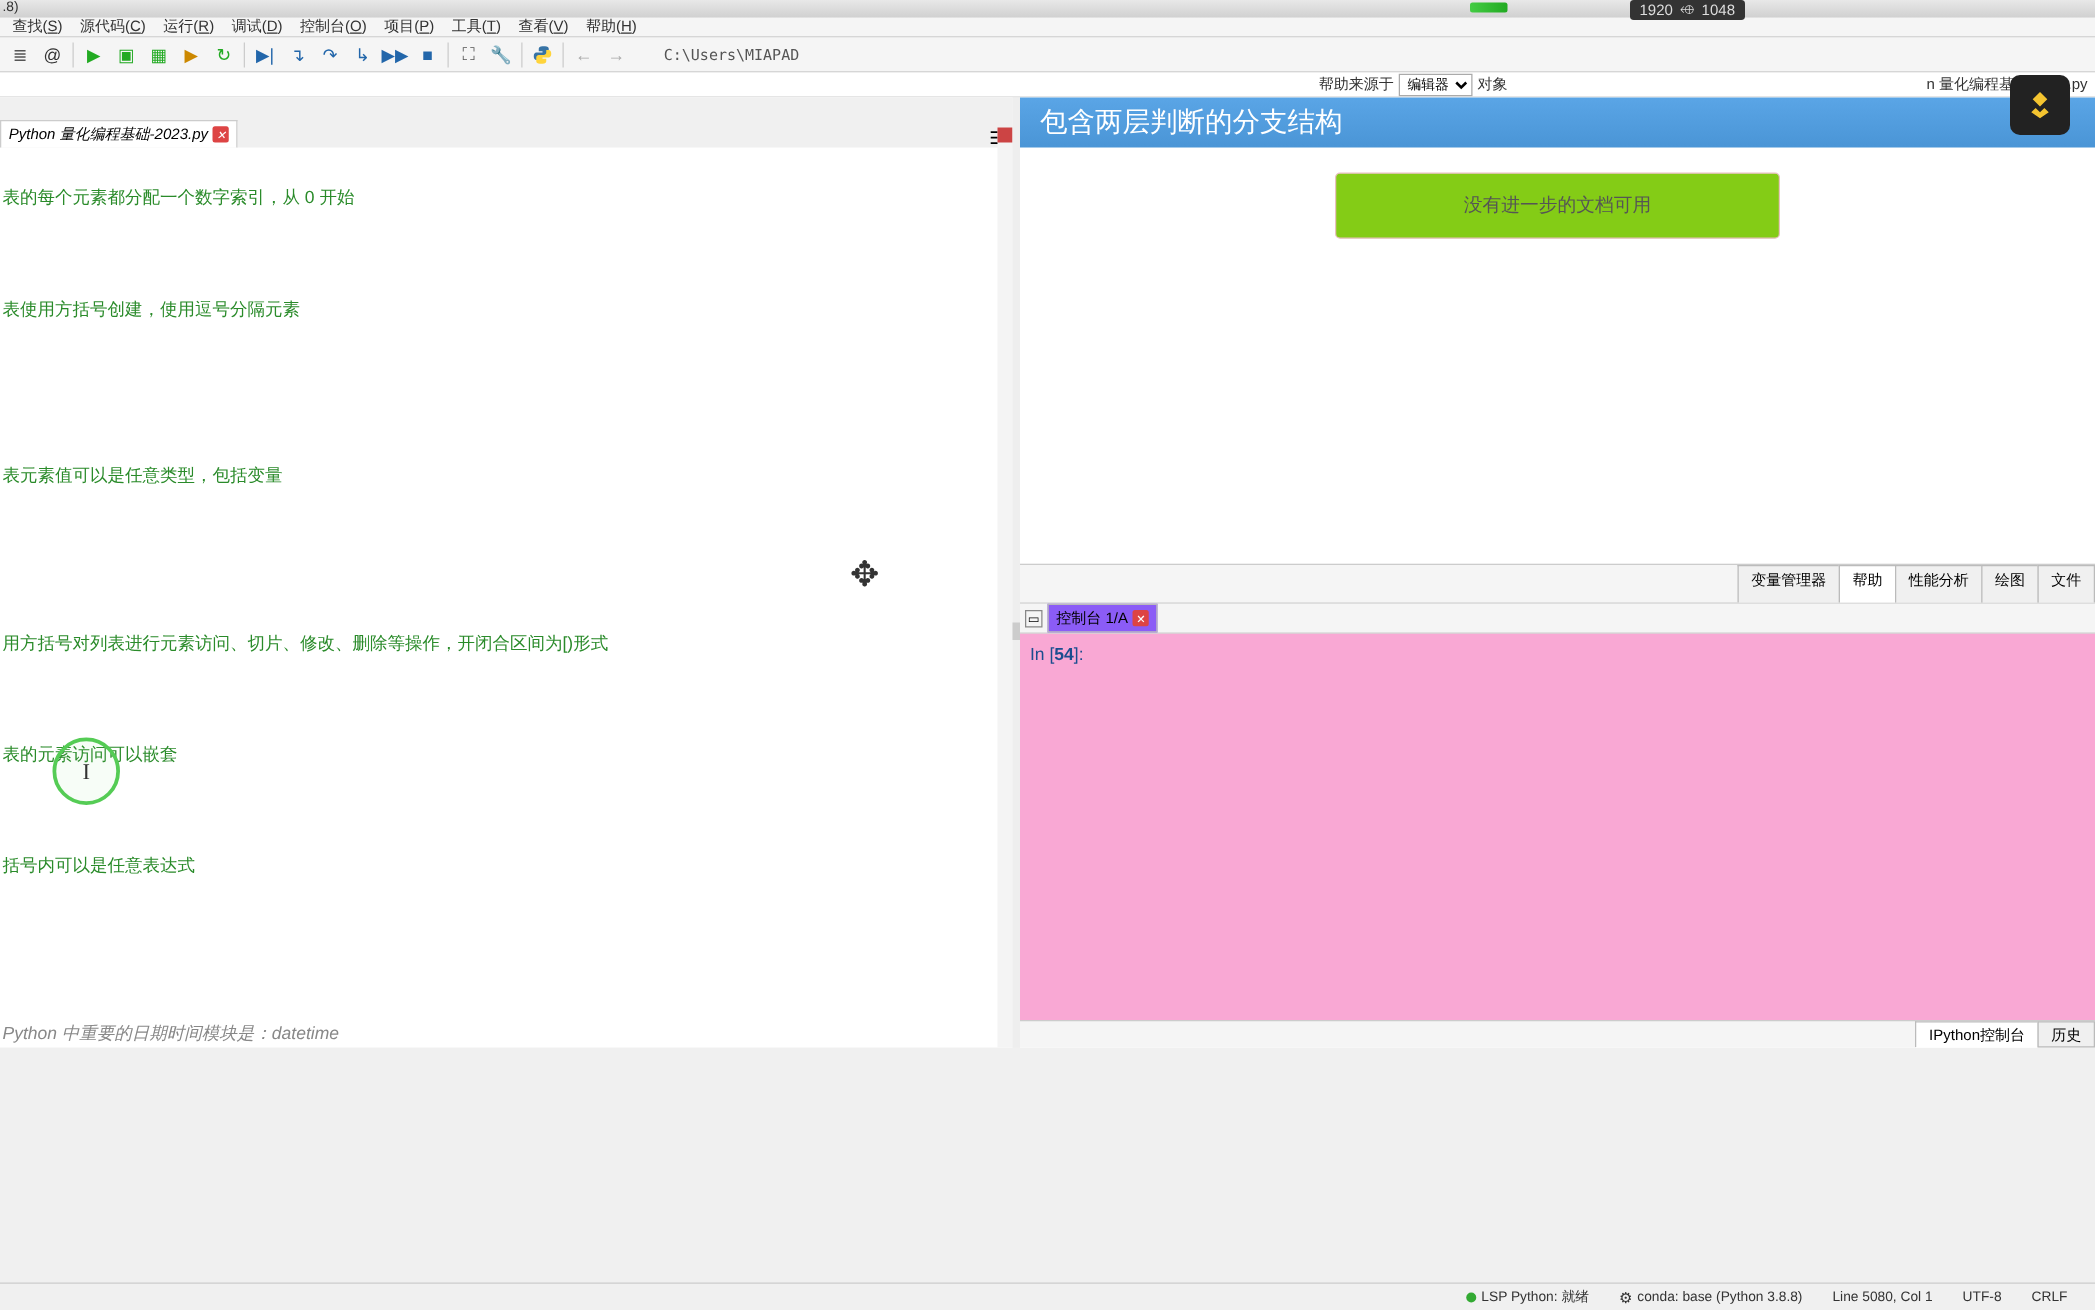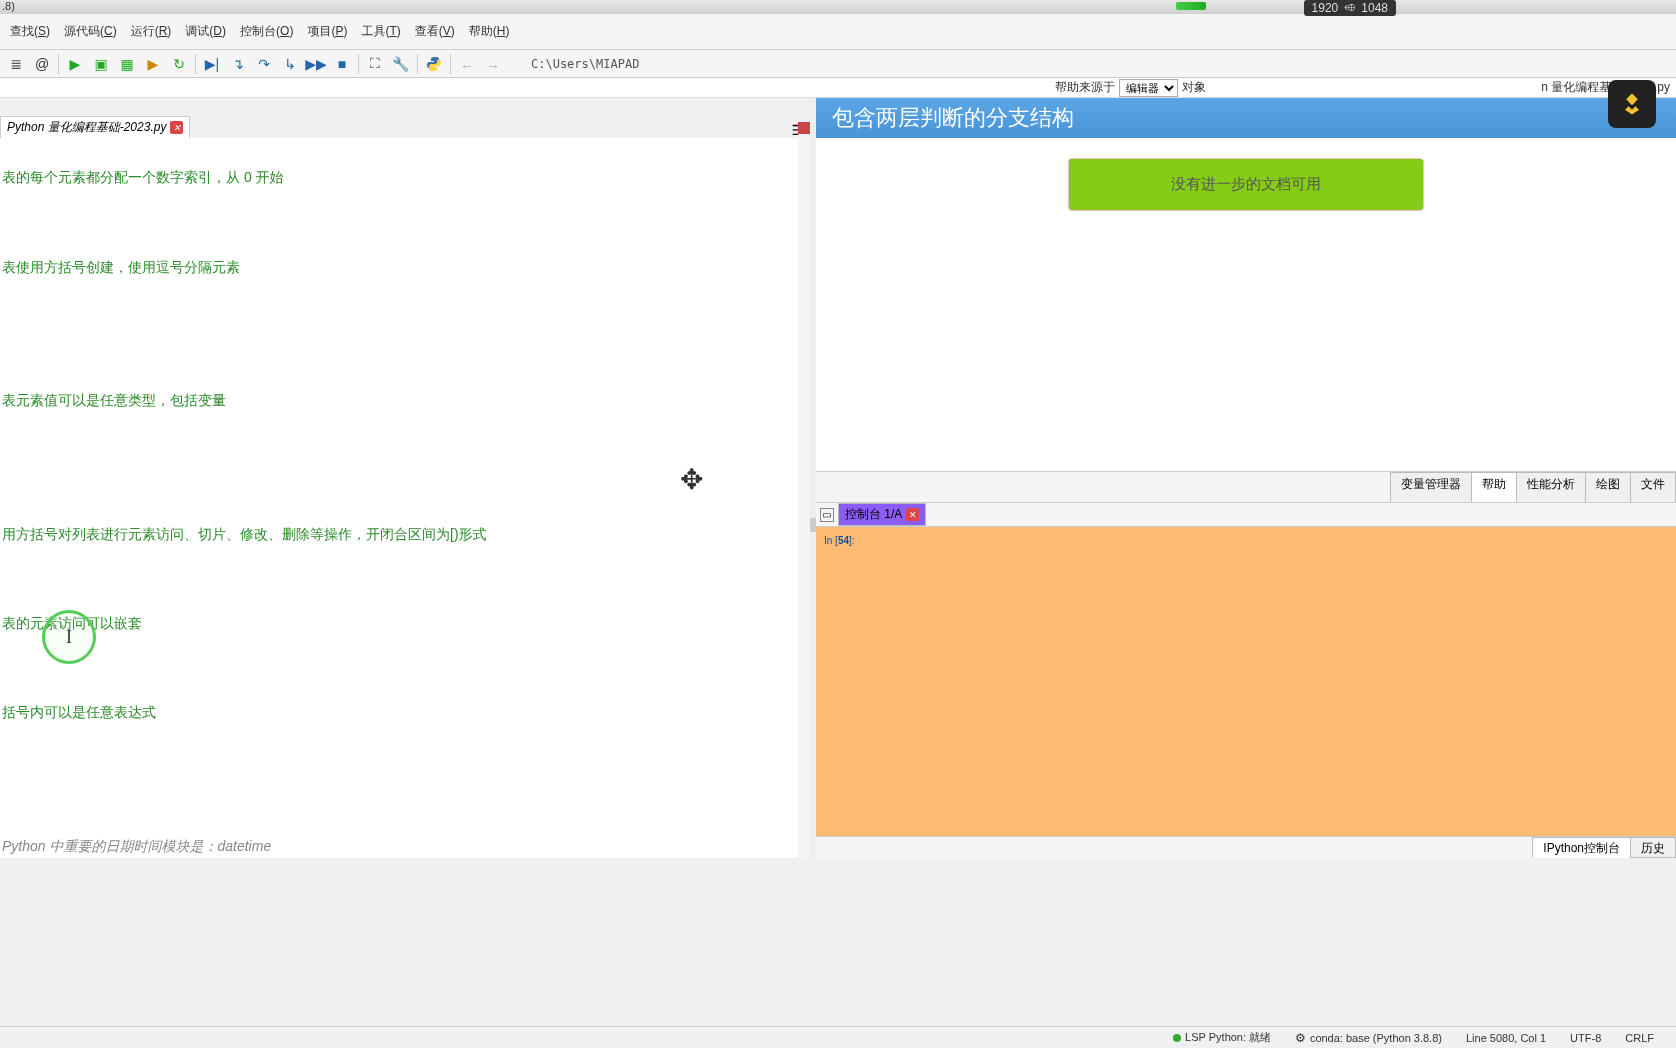--- a/index.html
+++ b/index.html
@@ -4,21 +4,21 @@
 <style>
 * { margin: 0; padding: 0; box-sizing: border-box; font-family: "Microsoft YaHei", "SimSun", sans-serif; }
 body { width: 1676px; height: 1048px; background: #f0f0f0; overflow: hidden; font-size: 13px; }
 
 .topbar { height: 14px; background: linear-gradient(to bottom, #e8e8e8, #d0d0d0); position: relative; }
 .topbar-left { position: absolute; left: 2px; top: 0; font-size: 11px; color: #333; }
 .topbar-green { position: absolute; right: 470px; top: 2px; width: 30px; height: 8px; background: linear-gradient(to right, #4c4, #2a2); border-radius: 2px; }
 .topbar-res { position: absolute; right: 280px; top: 0; background: #333; color: #ddd; font-size: 12px; padding: 1px 8px; border-radius: 3px; display: flex; align-items: center; gap: 6px; }
 .topbar-res .rlink { font-size: 10px; }
 
-.menubar { height: 36px; background: #f5f5f5; border-bottom: 1px solid #ccc; display: flex; align-items: center; padding: 0 4px; gap: 2px; }
+.menubar { height: 16px; background: #f5f5f5; border-bottom: 1px solid #ccc; display: flex; align-items: center; padding: 0 4px; gap: 2px; }
 .menu-item { padding: 2px 6px; font-size: 12px; color: #333; cursor: pointer; }
 .menu-u { text-decoration: underline; }
 
 .toolbar { height: 28px; background: #f5f5f5; border-bottom: 1px solid #ccc; display: flex; align-items: center; padding: 0 4px; gap: 2px; }
 .tbtn { width: 24px; height: 24px; display: flex; align-items: center; justify-content: center; cursor: pointer; font-size: 14px; border-radius: 2px; }
 .tsep { width: 1px; height: 20px; background: #ccc; margin: 0 2px; }
 .tpath { margin-left: 24px; font-size: 12px; color: #555; font-family: Consolas, monospace; }
 
 .subtitle { height: 20px; background: #fff; border-bottom: 1px solid #ddd; font-size: 12px; color: #333; padding: 2px 6px; display: flex; align-items: center; justify-content: flex-end; }
 .subtitle-right { position: absolute; right: 470px; display: flex; align-items: center; gap: 4px; font-size: 12px; }
@@ -53,21 +53,21 @@
 
 .help-tabs { height: 32px; border-top: 1px solid #ccc; border-bottom: 1px solid #ccc; display: flex; justify-content: flex-end; background: #f5f5f5; }
 .help-tab { padding: 3px 10px; font-size: 12px; border: 1px solid #bbb; border-bottom: none; background: #f0f0f0; margin-left: -1px; cursor: pointer; }
 .help-tab.active { background: #fff; }
 
 .console-tabs { height: 24px; display: flex; align-items: center; padding: 0 4px; border-bottom: 1px solid #ccc; background: #f5f5f5; gap: 4px; }
 .console-tab { display: flex; align-items: center; gap: 4px; padding: 2px 6px; border: 1px solid #bbb; background: #8b5cf6; font-size: 12px; }
 .console-tab .cclose { width: 13px; height: 13px; background: #d44; color: #fff; font-size: 9px; display: flex; align-items: center; justify-content: center; border-radius: 2px; }
 .cbox { width: 14px; height: 14px; border: 1px solid #888; display: flex; align-items: center; justify-content: center; font-size: 10px; }
 
-.console-body { flex: 1; padding: 8px; font-family: Consolas, monospace; font-size: 10px; background: #fdba74; }
+.console-body { flex: 1; padding: 8px; font-family: Consolas, monospace; font-size: 14px; background: #f9a8d4; }
 .prompt-in { color: #1a4d8f; }
 .prompt-num { color: #1a4d8f; font-weight: bold; }
 
 .bottom-tabs-row { height: 22px; border-top: 1px solid #ccc; display: flex; justify-content: flex-end; background: #f5f5f5; }
 .bottom-tab { padding: 2px 10px; font-size: 12px; border: 1px solid #bbb; background: #f0f0f0; margin-left: -1px; cursor: pointer; }
 .bottom-tab.active { background: #fff; border-bottom: 1px solid #fff; }
 
 .statusbar { position: absolute; bottom: 0; left: 0; right: 0; height: 22px; background: #f0f0f0; border-top: 1px solid #ccc; display: flex; align-items: center; font-size: 11px; color: #333; padding: 0 10px; }
 .status-item { padding: 0 12px; display: flex; align-items: center; gap: 4px; }
 .status-spacer { flex: 1; }

